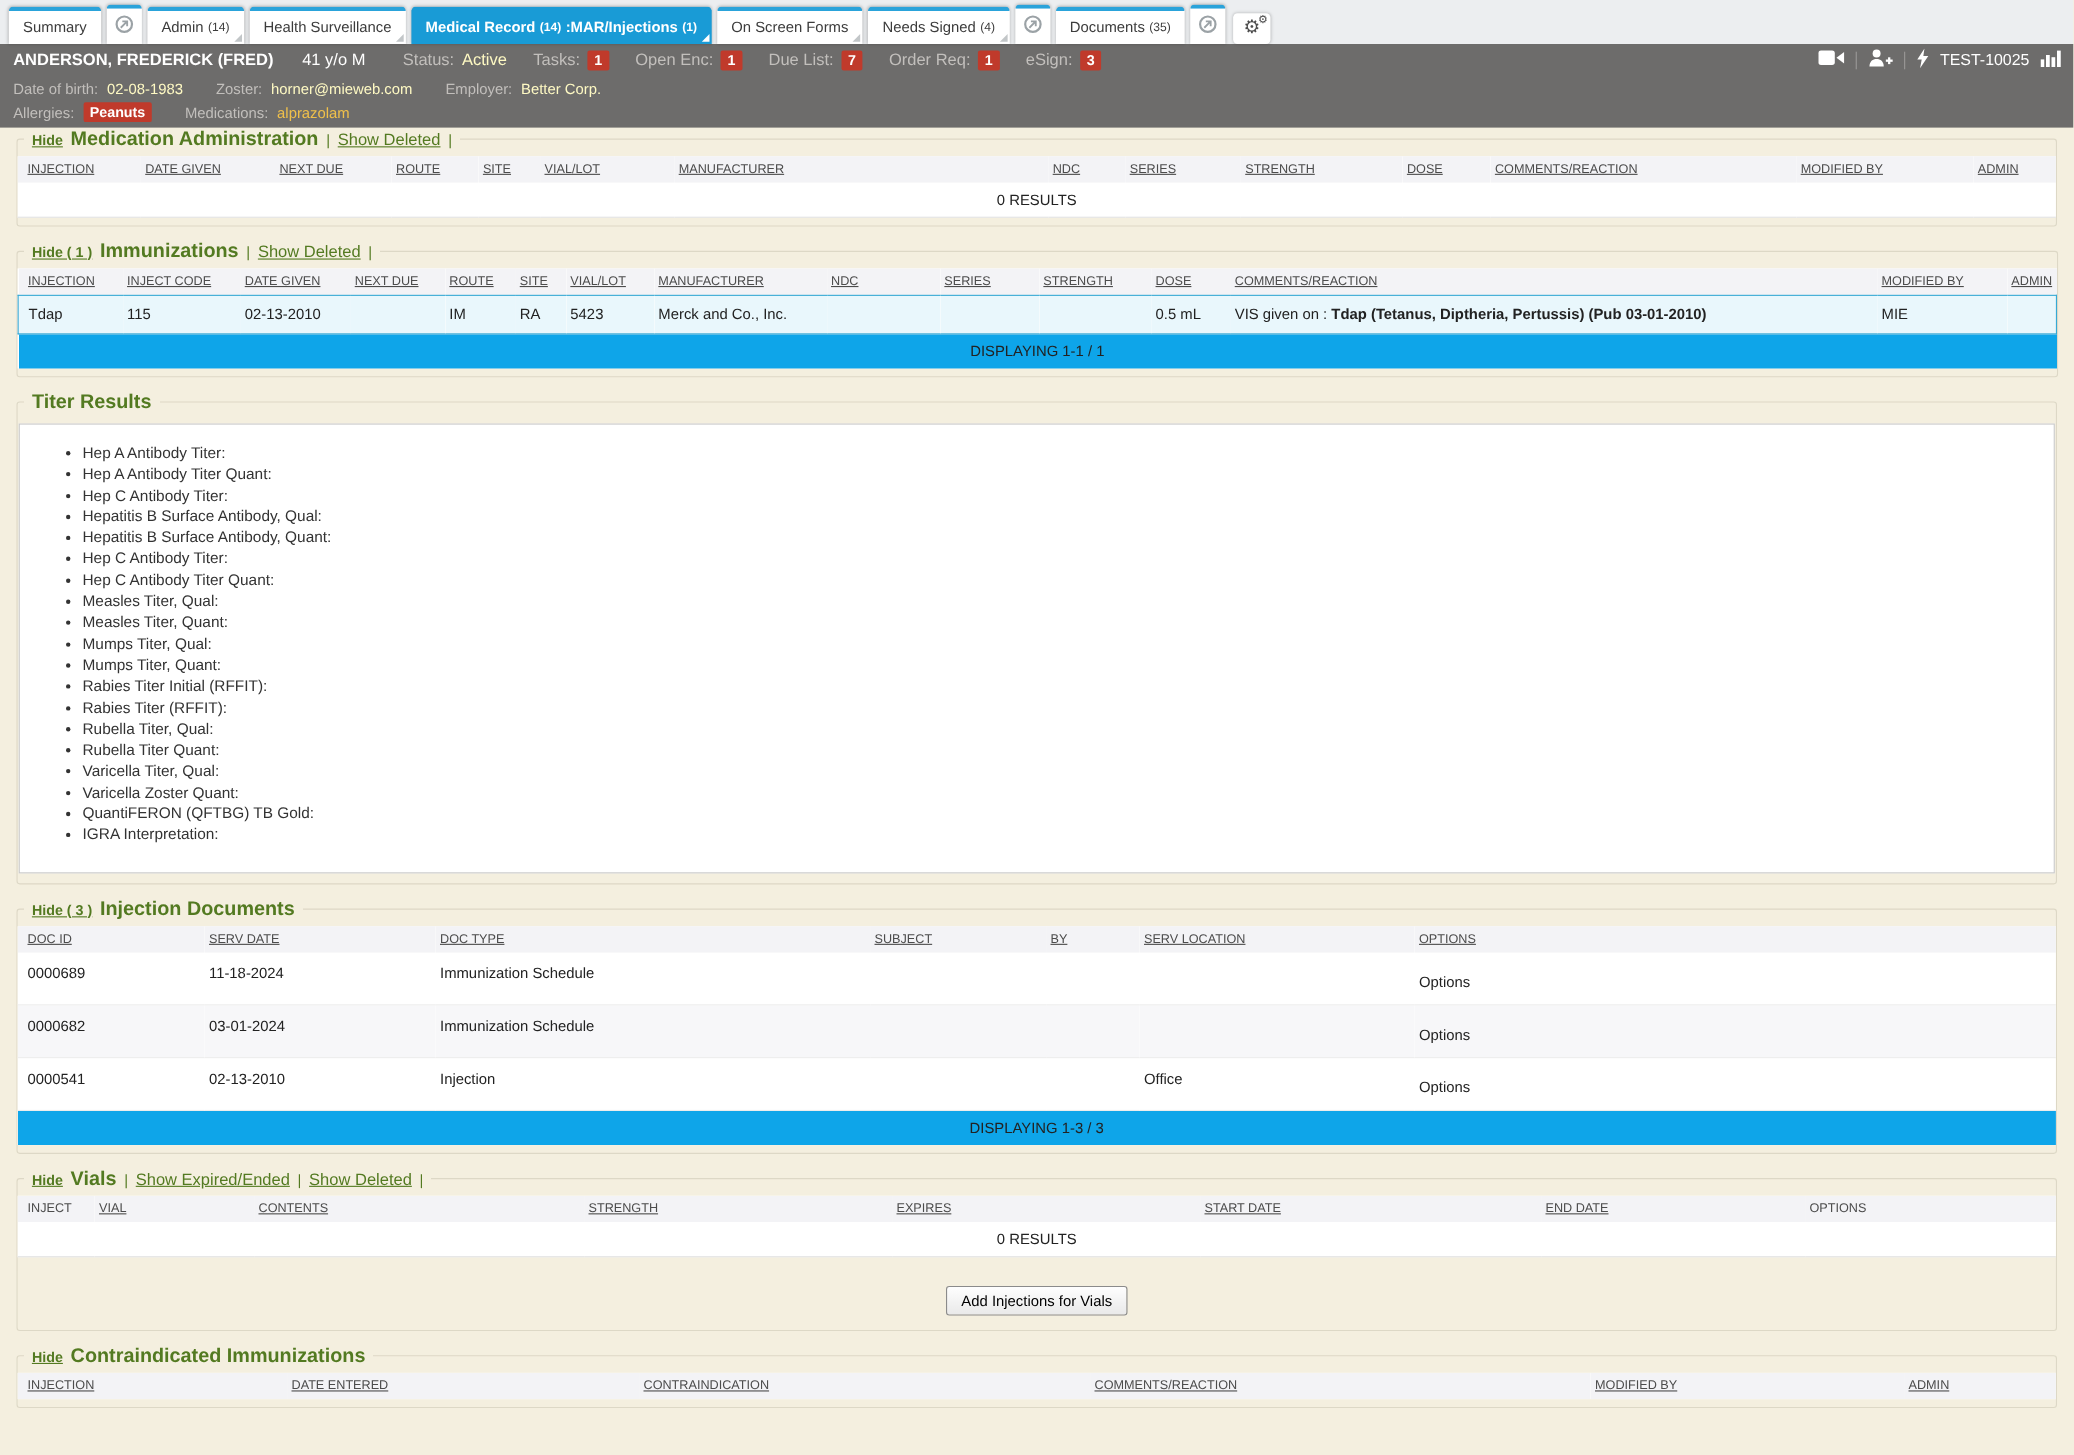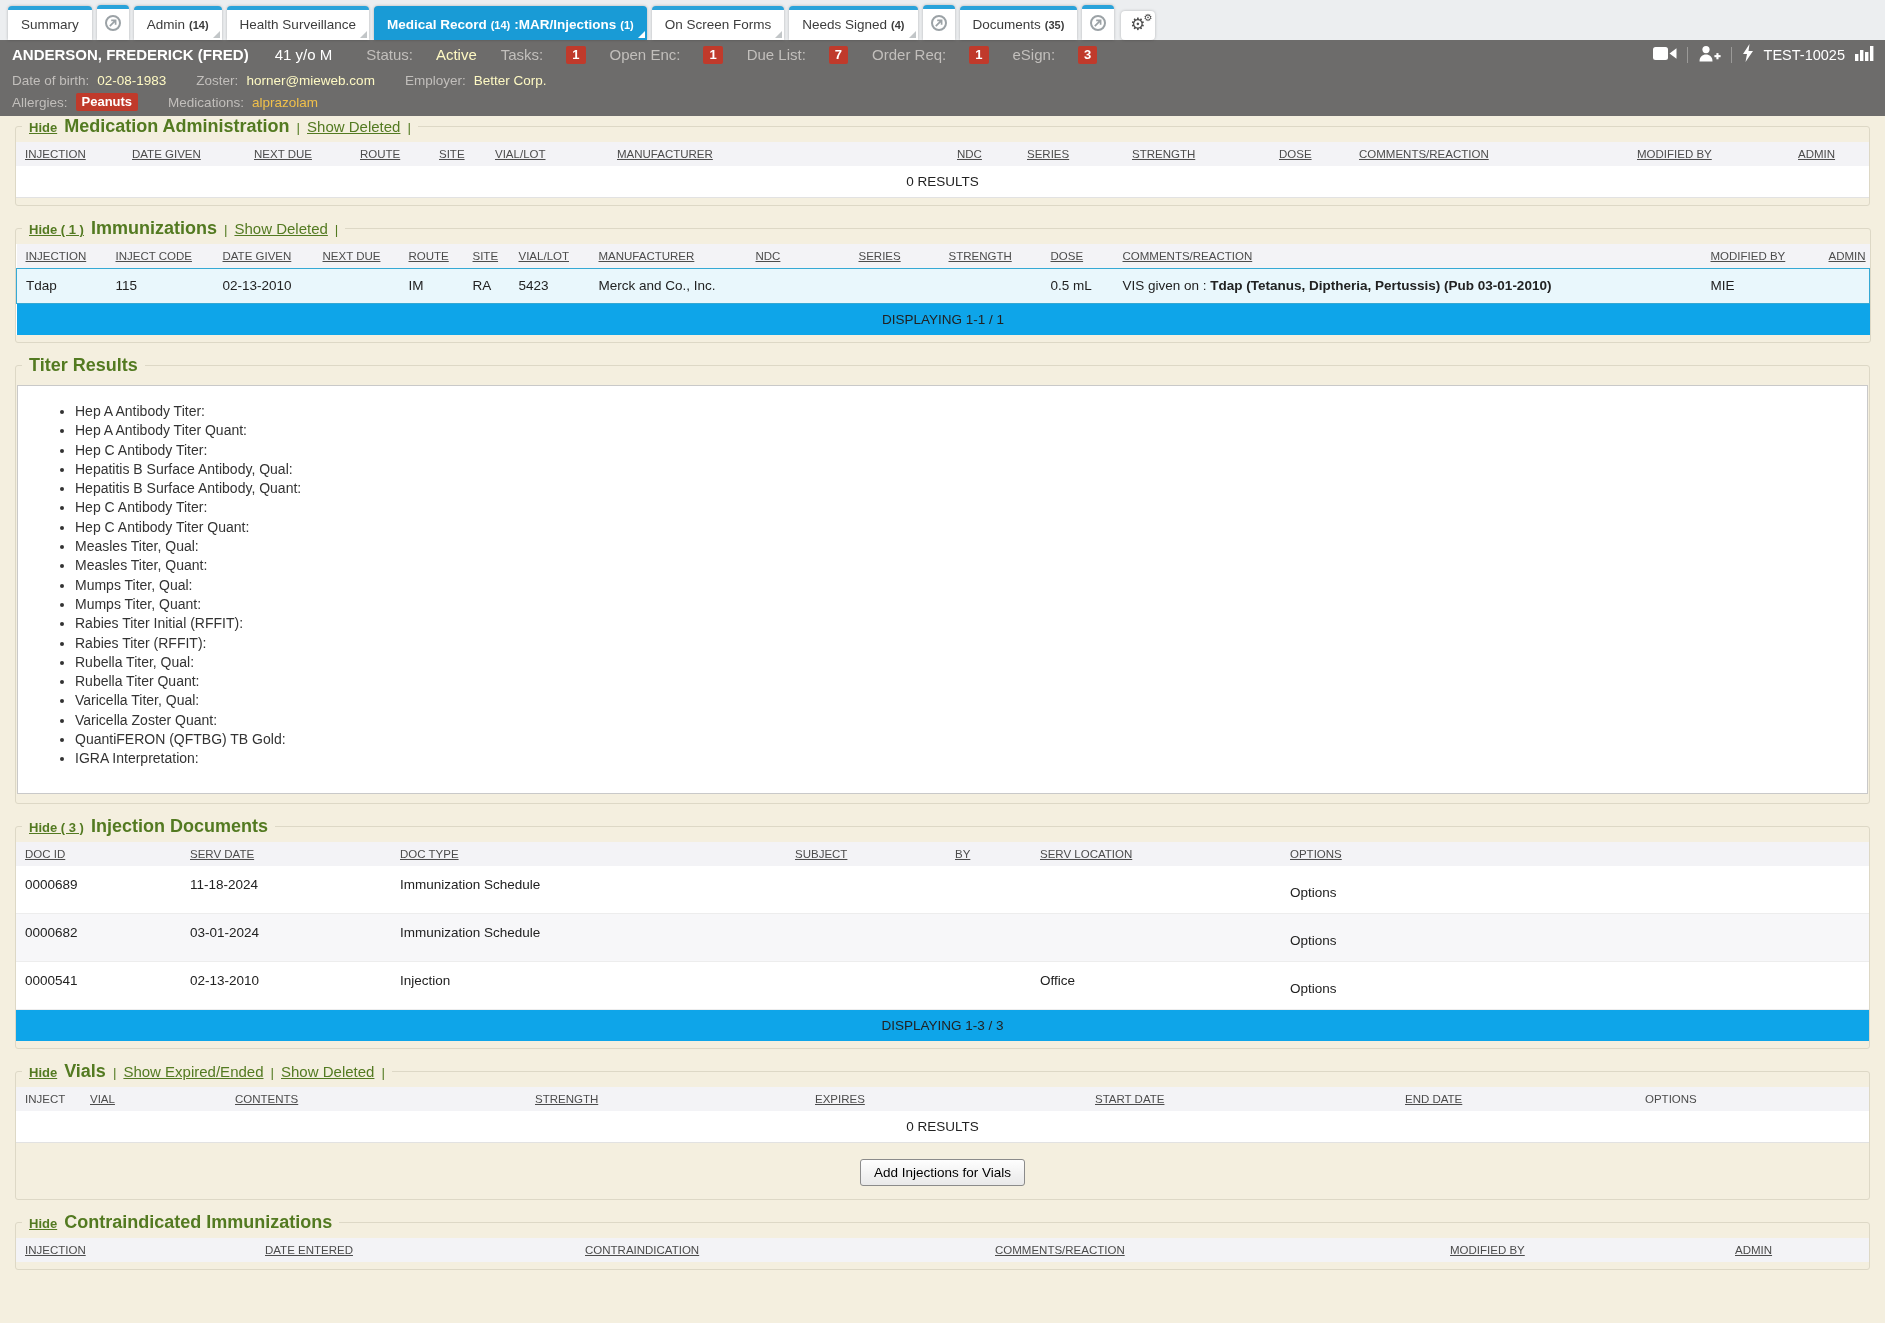--- a/index.html
+++ b/index.html
@@ -13,21 +13,21 @@
   .tabbar{
     background:#eceef0;height:40px;box-sizing:border-box;
     padding:5px 8px 0 8px;display:flex;align-items:flex-end;gap:5px;
   }
   .tab{
     position:relative;background:#fff;border-top:4px solid #2aa3da;
     border-radius:4px 4px 0 0;padding:7px 13px 8px 13px;
     font-size:13.5px;color:#3c3c3c;box-shadow:0 0 3px rgba(0,0,0,.25);
     white-space:nowrap;cursor:pointer;display:flex;align-items:center;gap:4px;
   }
-  .tab .count{font-size:11px;font-weight:bold;}
+  .tab .count{font-size:11px;}
   .tab.active{background:#199bd6;border-top-color:#199bd6;color:#fff;font-weight:bold;}
   .tab.fold::after{
     content:"";position:absolute;right:2px;bottom:2px;width:0;height:0;
     border-style:solid;border-width:0 0 7px 7px;
     border-color:transparent transparent #c2c6c8 transparent;
   }
   .tab.active.fold::after{border-color:transparent transparent #ffffff transparent;}
   .icon-tab{
     background:#fff;border-top:4px solid #2aa3da;border-radius:4px 4px 0 0;
     padding:5px 7px 4px 7px;box-shadow:0 0 3px rgba(0,0,0,.25);cursor:pointer;
@@ -37,21 +37,21 @@
     background:#fff;border-radius:4px;box-shadow:0 0 3px rgba(0,0,0,.25);
     padding:3px 9px 5px 9px;cursor:pointer;font-size:17px;color:#4d4d4d;
     position:relative;margin-left:2px;
   }
   .gear-tab .gear2{position:absolute;font-size:10px;top:1px;right:2px;color:#4d4d4d;}
   
   .phead{background:#6d6c6b;color:#fff;}
   .ph-row1{display:flex;align-items:center;height:29px;padding:0 12px;font-size:15px;position:relative;}
   .ph-name{font-weight:bold;margin-right:26px;}
   .ph-age{margin-right:34px;}
-  .ph-pair{display:flex;align-items:center;margin-right:24px;gap:23px;}
+  .ph-pair{display:flex;align-items:center;margin-right:24px;gap:7px;}
   .ph-label{color:#c2bfbc;}
   .ph-value{color:#fef9c3;}
   .badge{
     background:#c03a2b;color:#fff;font-weight:bold;font-size:13px;
     padding:1px 6px;border-radius:2px;line-height:16px;
   }
   .ph-right{position:absolute;right:10px;top:0;height:29px;display:flex;align-items:center;gap:10px;}
   .vsep{width:1px;height:16px;background:#9b9a98;}
   .ph-sysid{font-size:14.5px;}
   .ph-row2,.ph-row3{display:flex;align-items:center;height:22px;padding:0 12px;font-size:13.5px;gap:8px;}
@@ -99,21 +99,21 @@
     background:#fff;border:1px solid #c9c9c9;margin:9px 1px 2px 1px;
     padding:16px 0 24px 0;
   }
   .titer-box ul{margin:0;padding:0 0 0 57px;}
   .titer-box li{font-size:14px;line-height:19.3px;color:#333;}
   
   tr.docrow td{vertical-align:top;padding-top:11px;height:48px;box-sizing:border-box;border-bottom:1px solid #ededed;}
   tr.docrow td.options-cell{padding-top:19px;cursor:pointer;}
   tr.docrow.alt td{background:#f7f7f9;}
   
-  .btn-wrap{text-align:center;padding:16px 0 6px 0;}
+  .btn-wrap{text-align:center;padding:16px 0 6px 0;margin-top:10px;}
   .btn{
     display:inline-block;background:linear-gradient(#fefefe,#e9e9e9);
     border:1px solid #8b8b8b;border-radius:3px;padding:5px 13px;
     font-size:13.5px;color:#000;cursor:pointer;font-family:inherit;
   }
 </style>
 </head>
 <body>
 
 <div class="tabbar">

